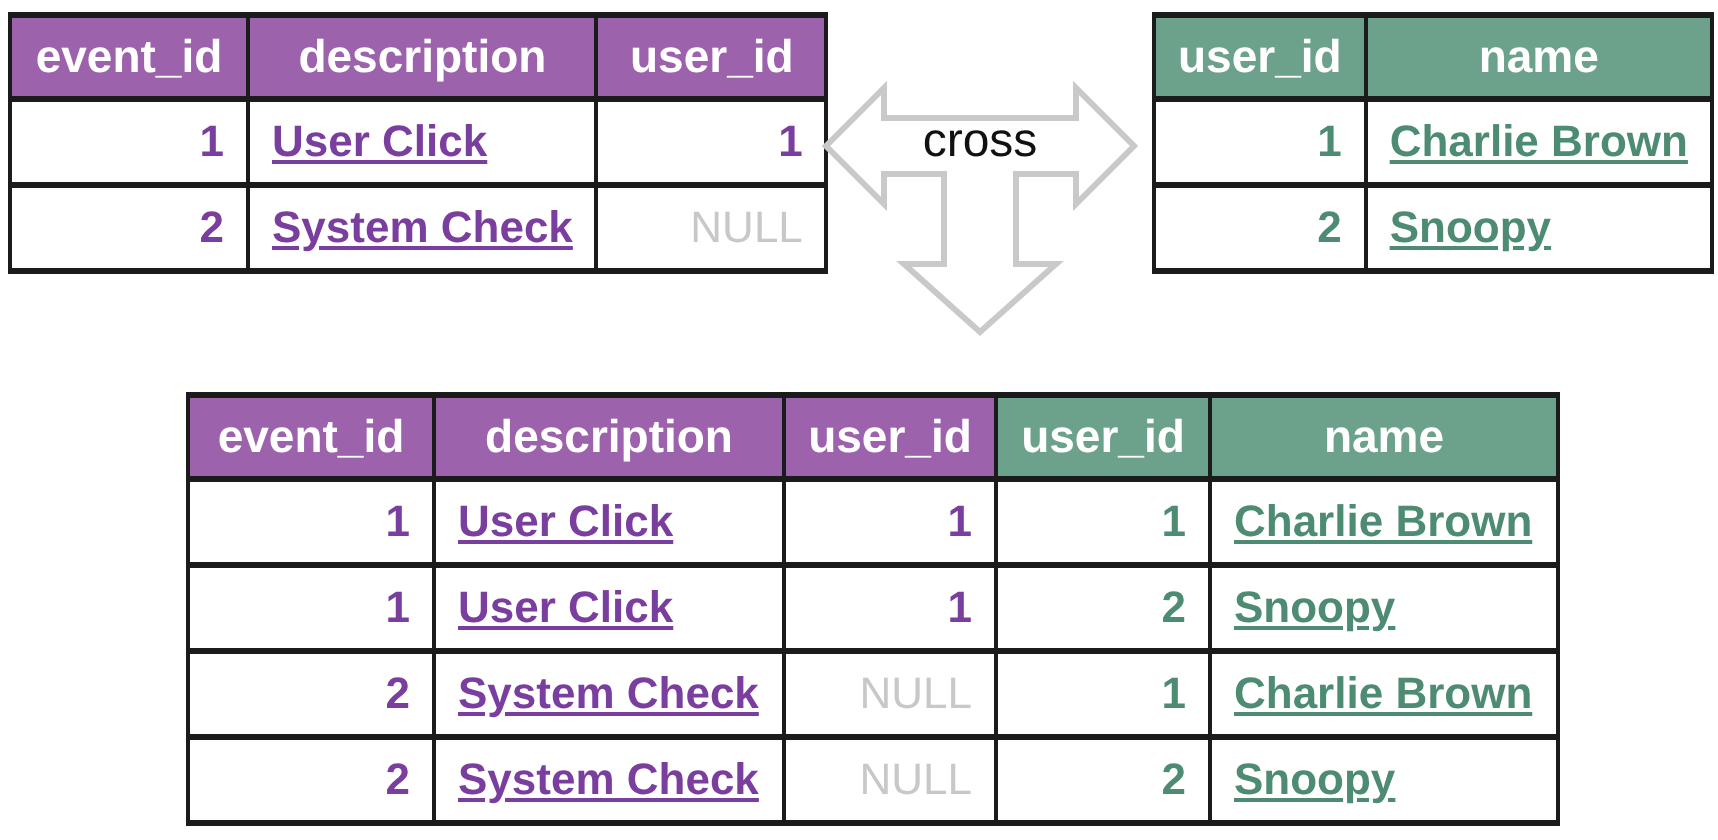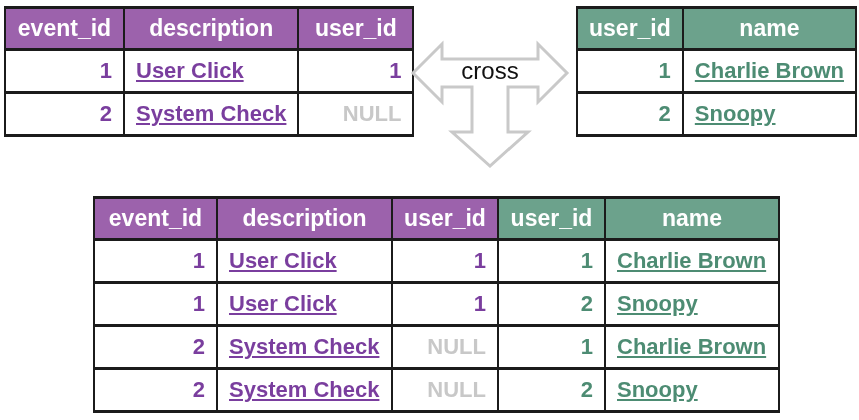--- a/index.html
+++ b/index.html
@@ -32,21 +32,21 @@
     height: 42px;
     color: #ffffff;
     font-weight: bold;
     font-size: 23px;
     text-align: center;
   }
   .hdr-purple { background: #9c62ac; }
   .hdr-green  { background: #6ca28c; }
   td.val-purple { color: #7a3e9e; font-weight: bold; }
   td.val-green  { color: #4d8c73; font-weight: bold; }
-  td.val-null   { color: #c8c8c8; font-weight: bold; }
+  td.val-null   { color: #c8c8c8; font-weight: normal; }
   td.align-right { text-align: right; }
   td.align-left  { text-align: left; text-decoration: underline; }
 
   #events-table { left: 4px; top: 6px; }
   #users-table  { left: 576px; top: 6px; }
   #result-table { left: 93px; top: 196px; }
 
   #arrow-wrap {
     position: absolute;
     left: 410px; top: 40px;

